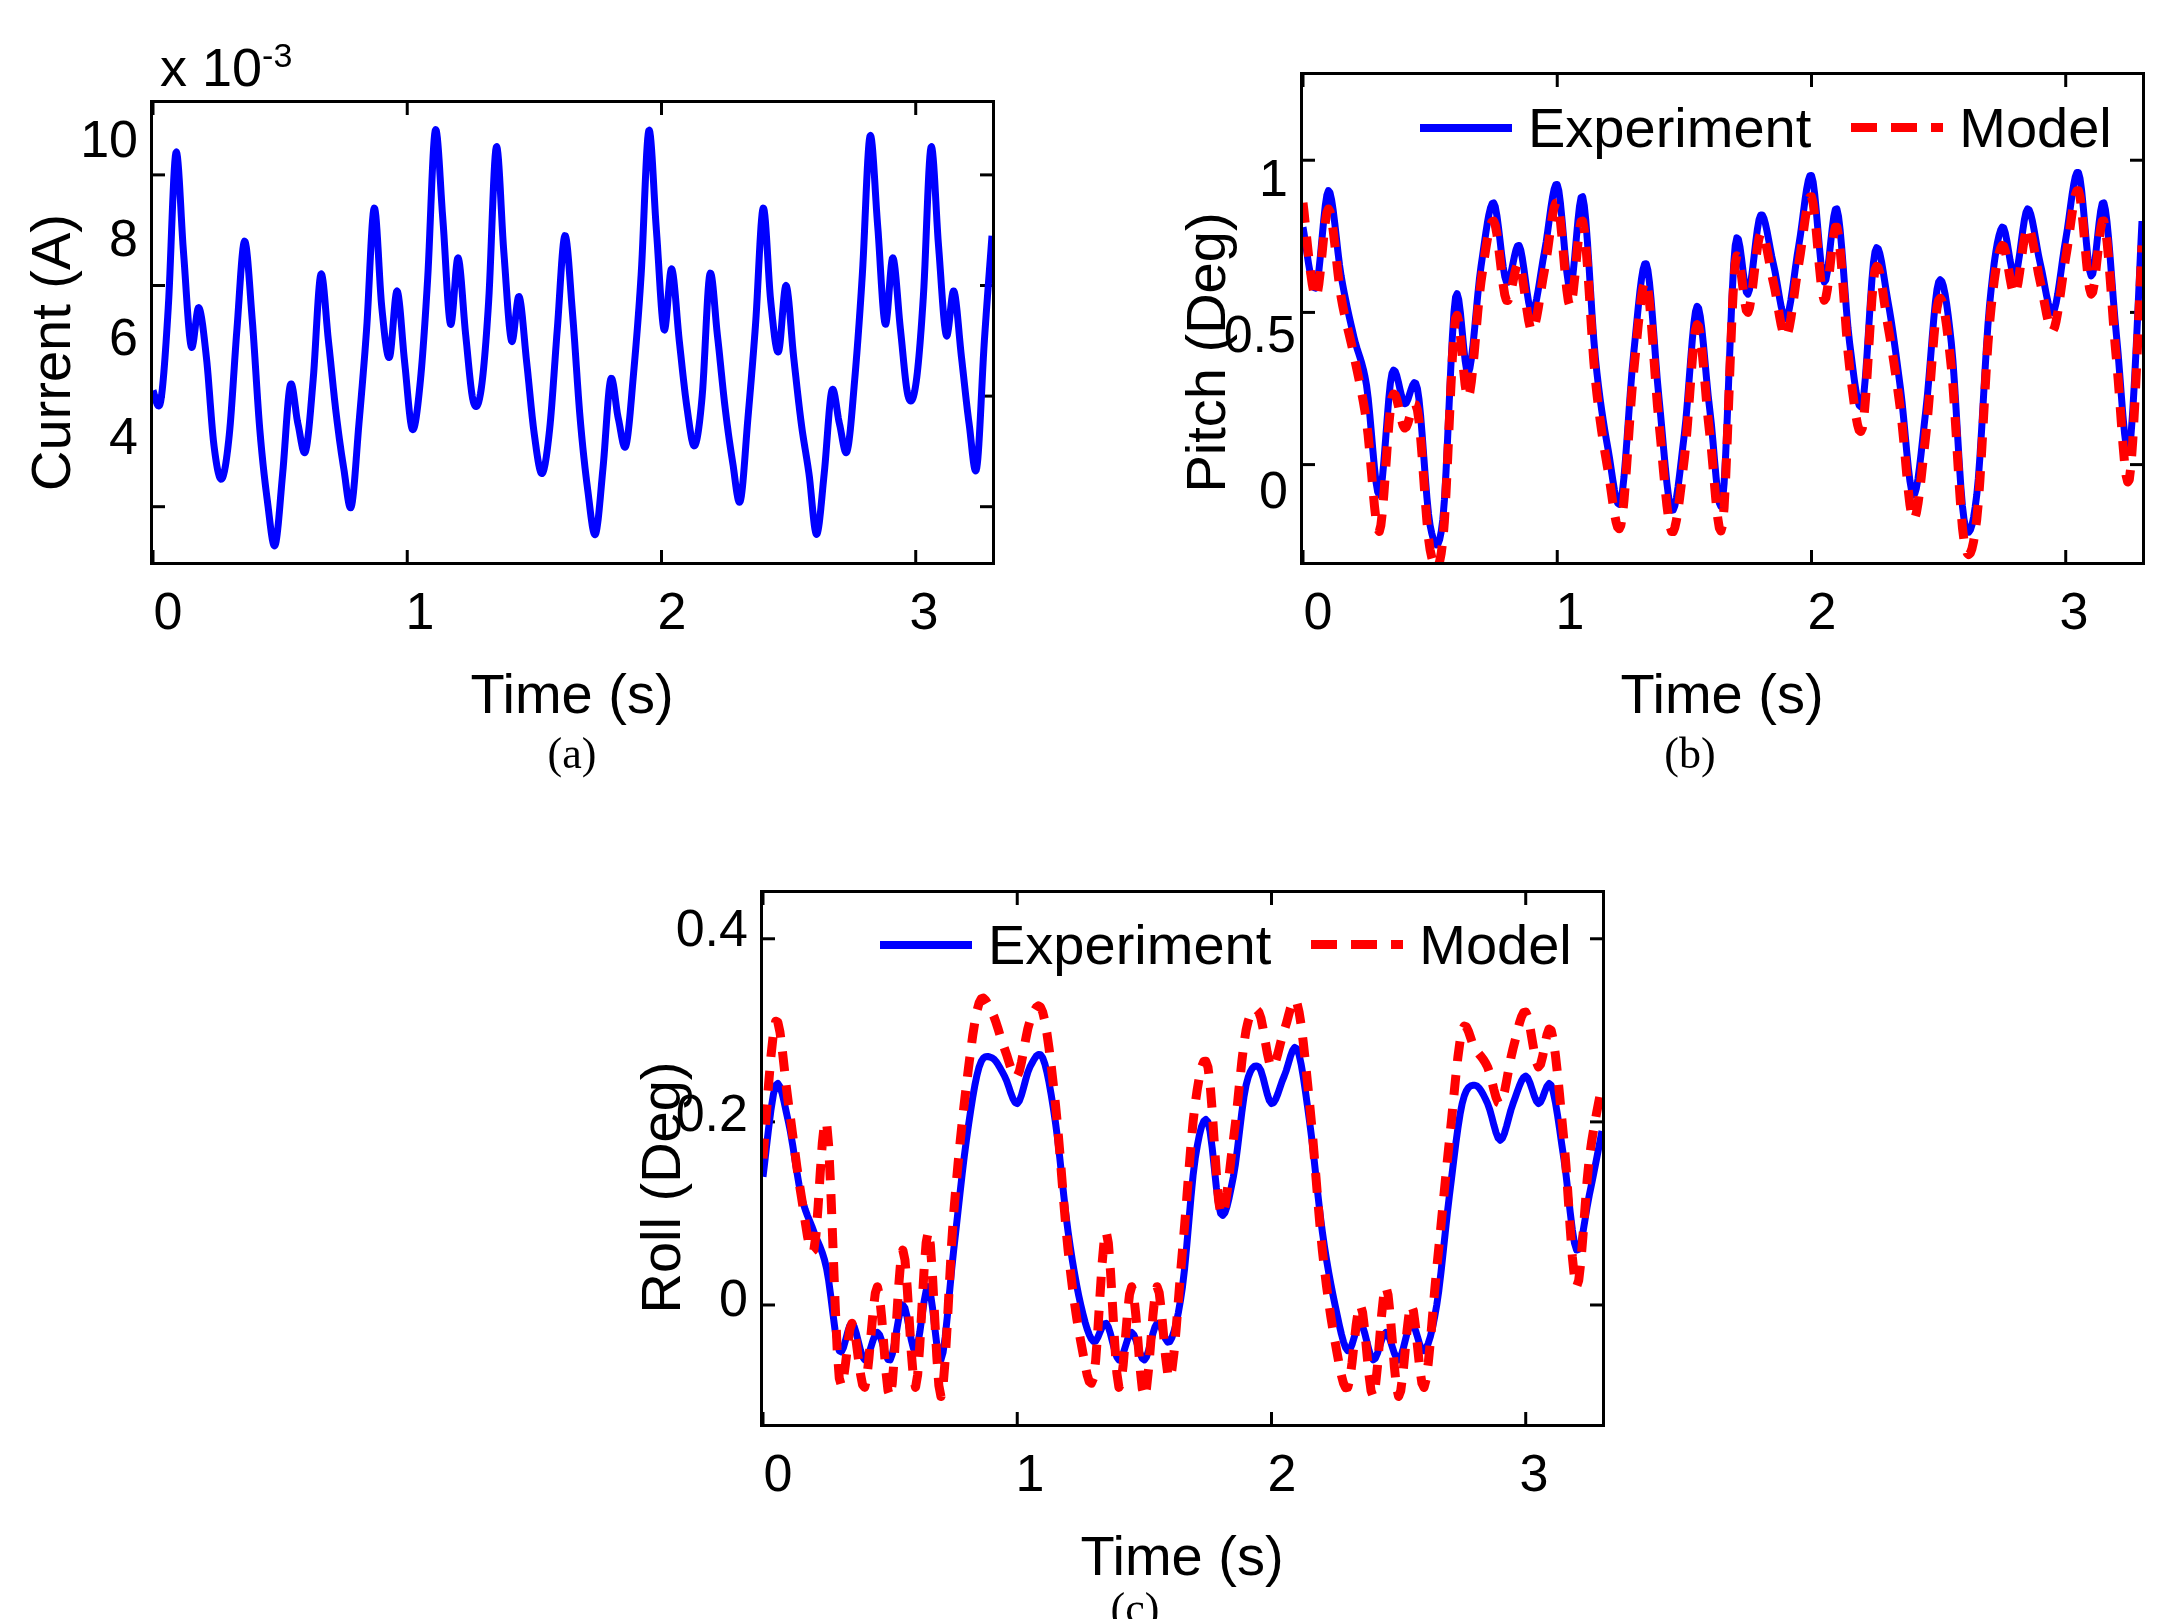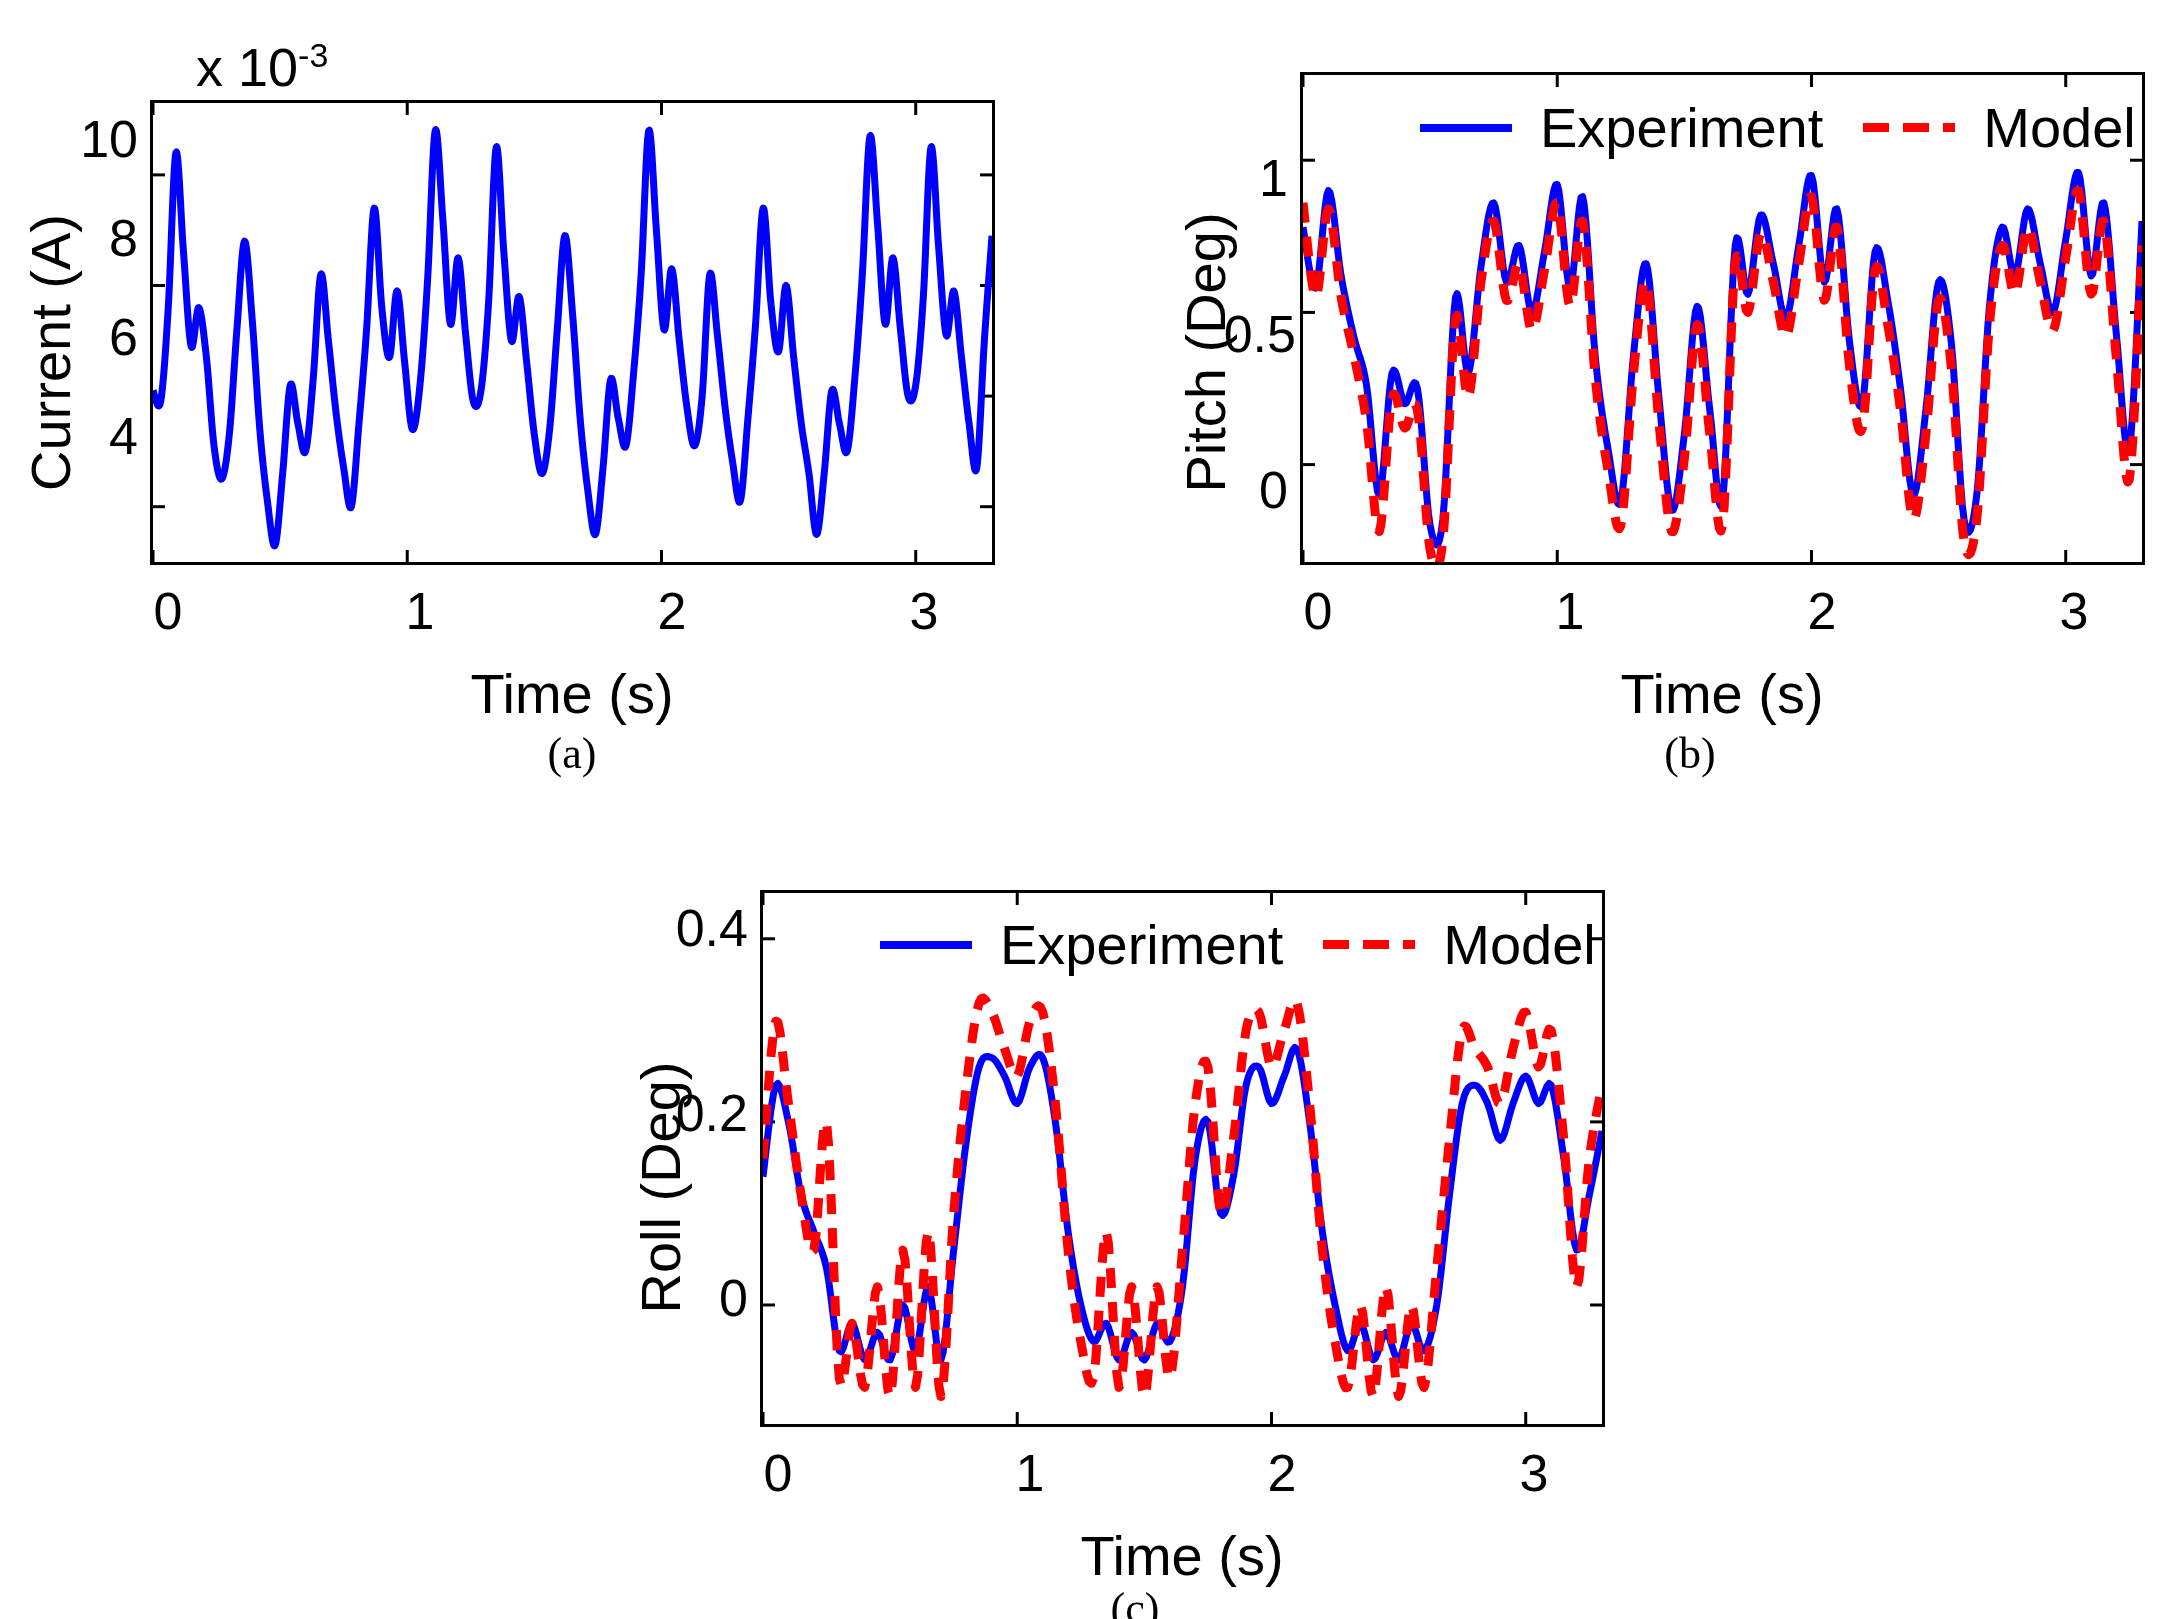--- a/index.html
+++ b/index.html
@@ -12,33 +12,33 @@
   .tick-label.ytick{text-align:right;transform:translateY(-50%);}
   .tick-label.xtick{text-align:center;transform:translateX(-50%);}
   .axis-title{position:absolute;font-size:56px;white-space:nowrap;color:#000;}
   .axis-title.x{transform:translateX(-50%);margin-top:16px;}
   .ylabel-wrap{position:absolute;transform-origin:center center;}
   .ylabel{font-size:56px;white-space:nowrap;transform:rotate(-90deg);display:inline-block;color:#000;}
   .exp-label{position:absolute;font-size:54px;white-space:nowrap;}
   .exp-label sup{font-size:34px;vertical-align:super;}
   .caption{position:absolute;font-size:44px;font-family:"Liberation Serif",serif;transform:translateX(-50%);white-space:nowrap;}
   .legend{position:absolute;display:flex;align-items:center;gap:14px;}
-  .legend-item{display:flex;align-items:center;gap:28px;}
+  .legend-item{display:flex;align-items:center;gap:16px;}
   .legend-text{font-size:56px;white-space:nowrap;color:#000;}
   .lg-solid{width:92px;height:8px;background:#0000FF;}
   .lg-dashed{width:92px;height:9px;background:
     linear-gradient(to right,#FF0000 0 26px,transparent 26px 40px,#FF0000 40px 66px,transparent 66px 80px,#FF0000 80px 92px);}
 </style>
 </head>
 <body>
 
 <div class="figure">
 
   <div class="panel">
-    <div class="exp-label" style="left:160px;top:36px;margin-left:36px;">
+    <div class="exp-label" style="left:160px;top:36px;">
       <span>x 10</span><sup>-3</sup>
     </div>
 
     <div class="axes-box" style="left:150px;top:100px;width:845px;height:465px;">
       <svg id="plot-a" width="839" height="459" viewBox="0 0 839 459">
           <g stroke="#000" stroke-width="3">
             <line x1="0" y1="0" x2="0" y2="12"></line>
             <line x1="0" y1="459" x2="0" y2="447"></line>
             <line x1="254.24242424242425" y1="0" x2="254.24242424242425" y2="12"></line>
             <line x1="254.24242424242425" y1="459" x2="254.24242424242425" y2="447"></line>

